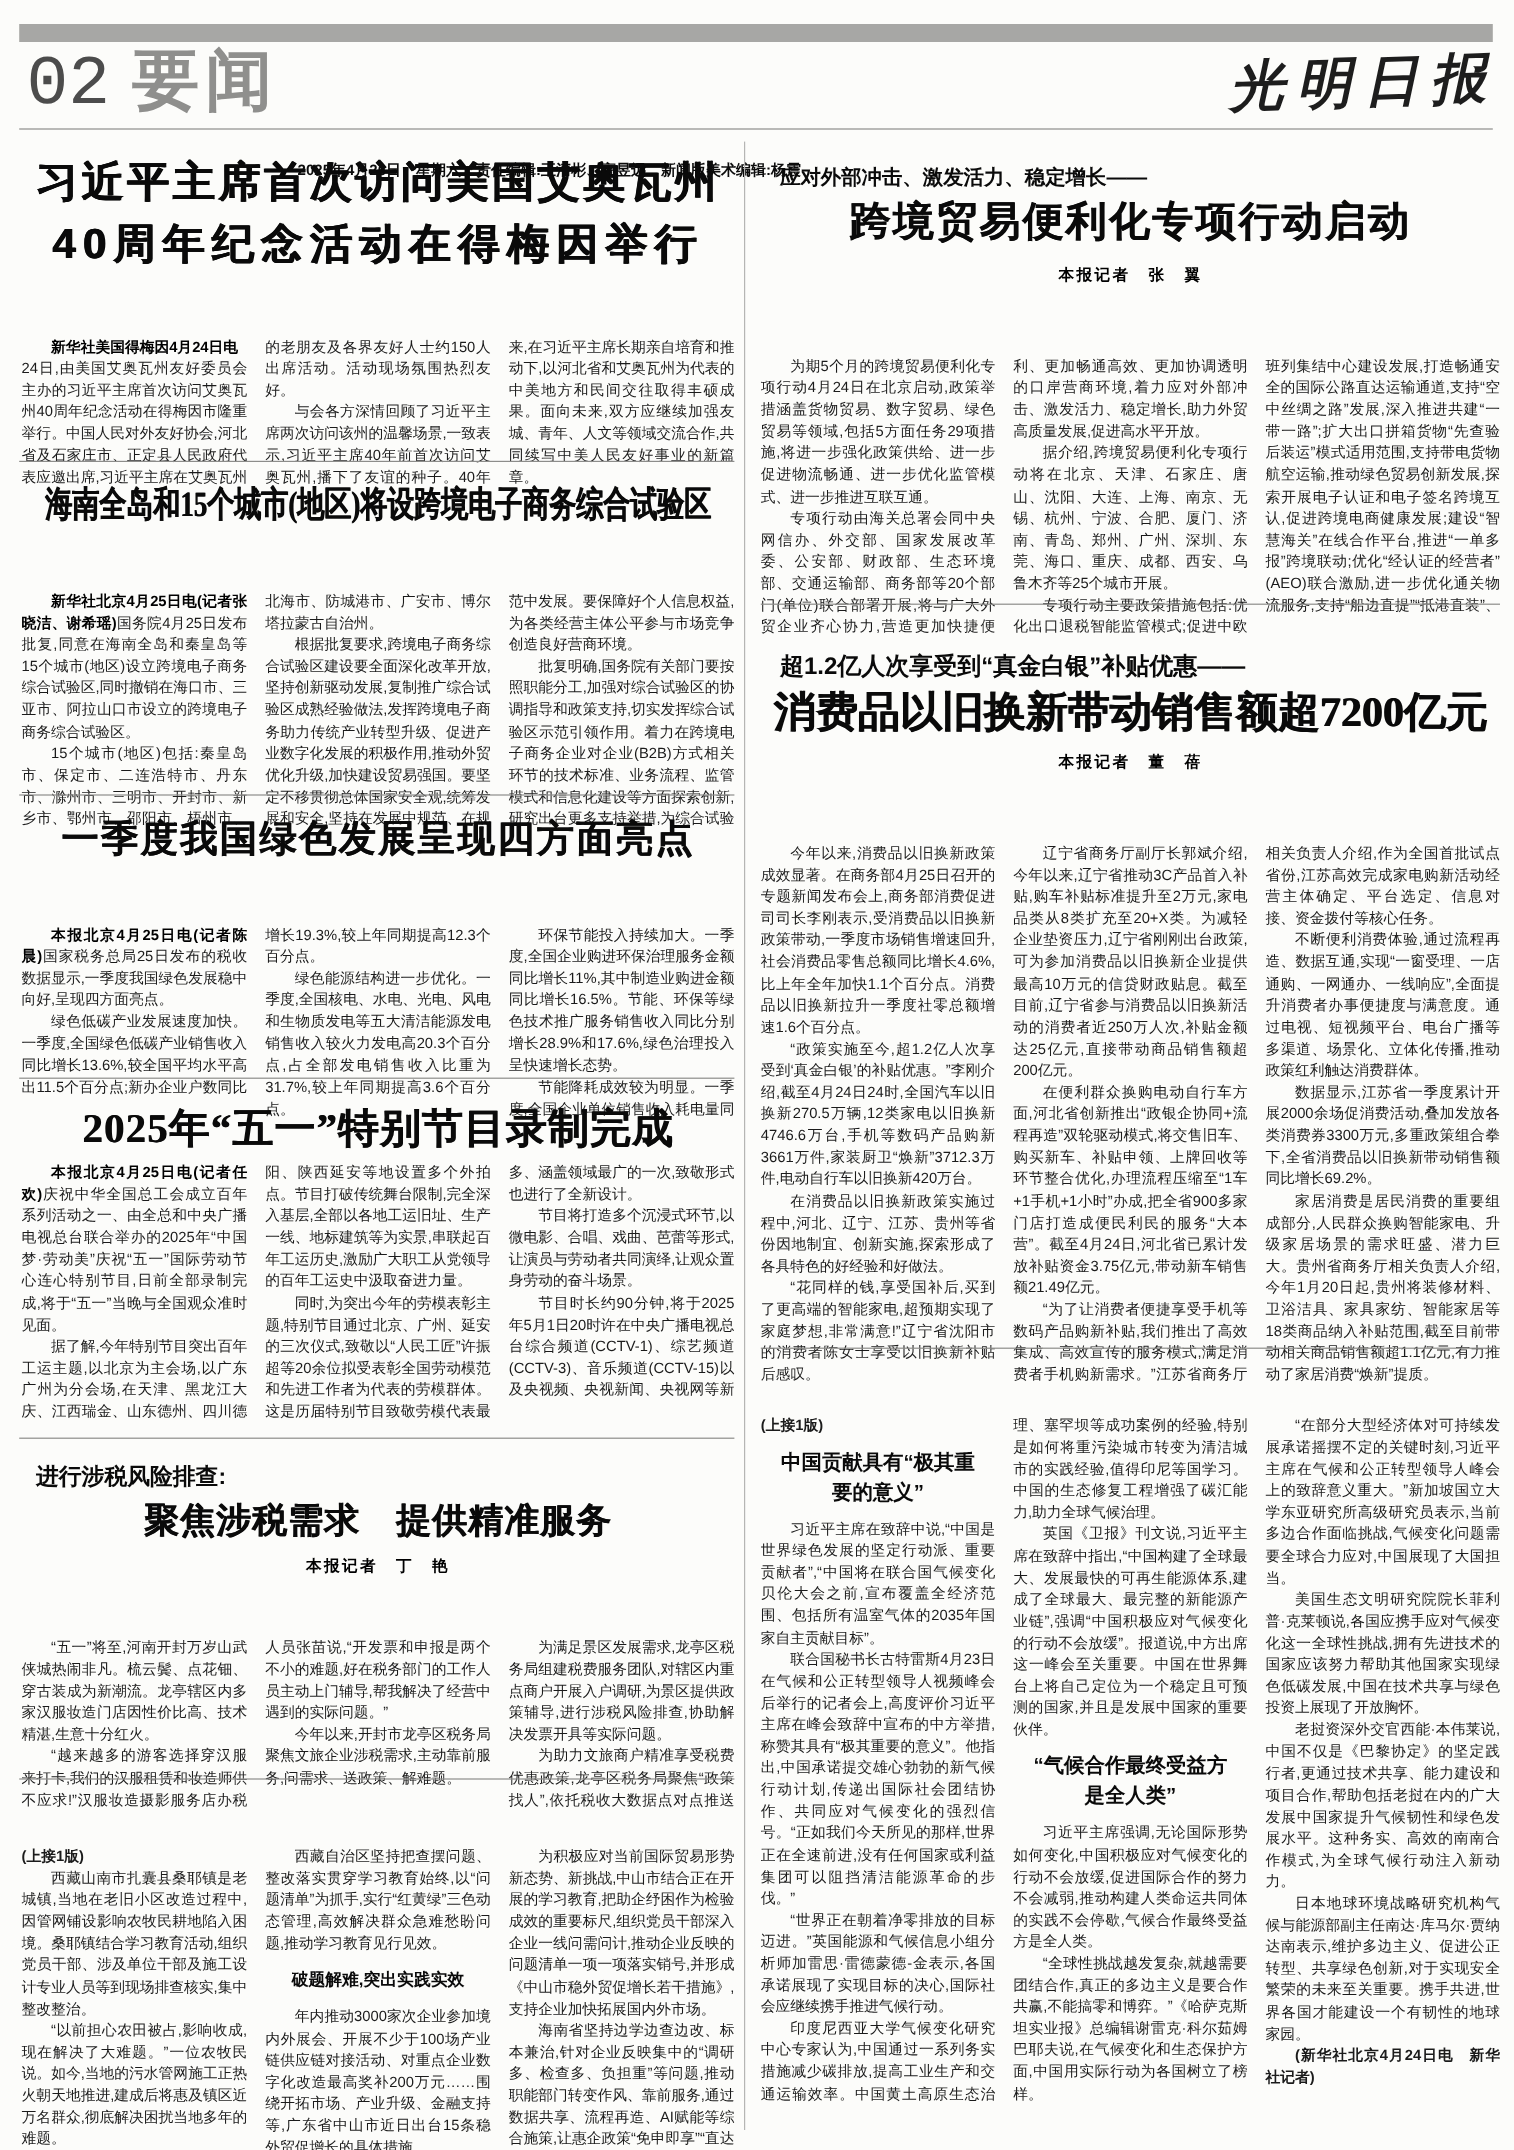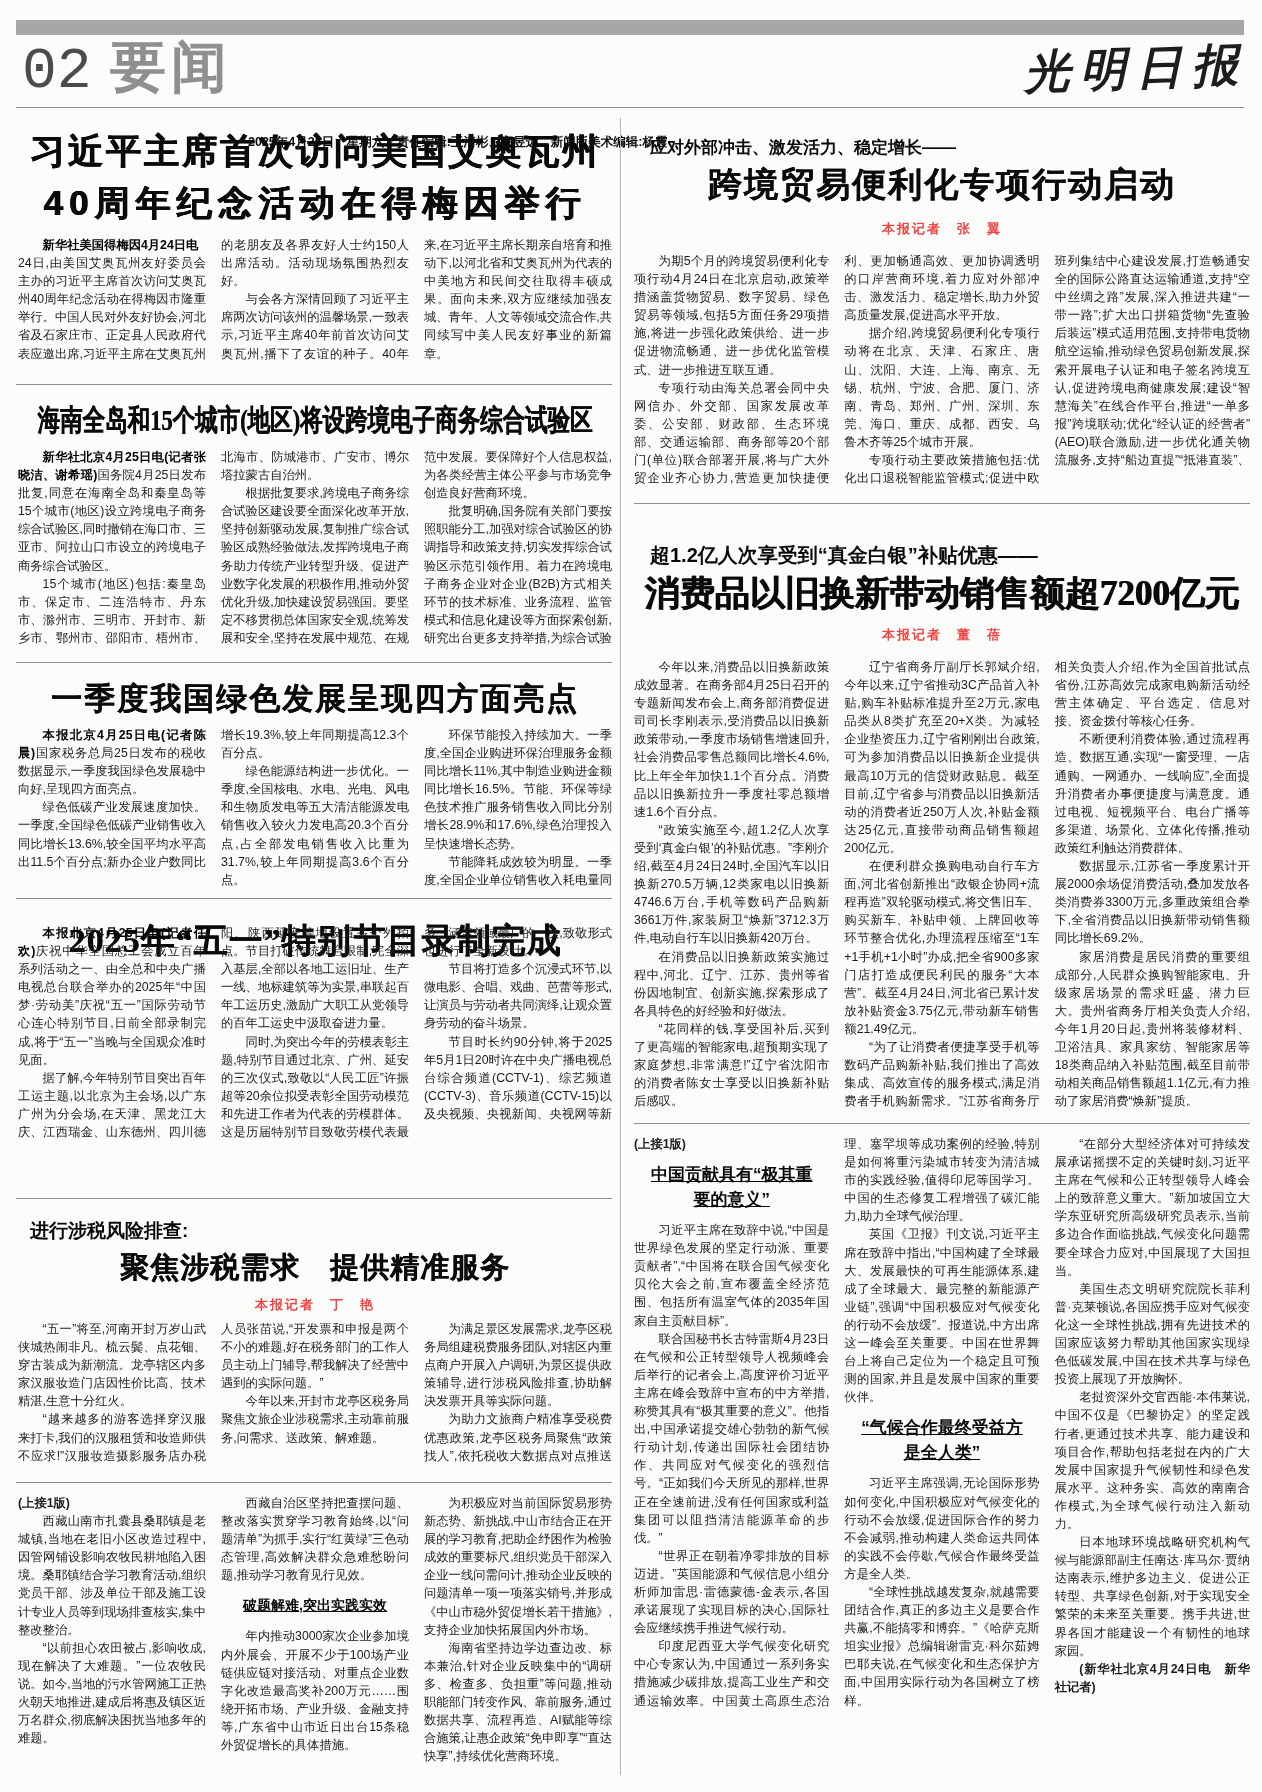--- a/index.html
+++ b/index.html
@@ -16,30 +16,30 @@
             transform:rotate(-2deg);}
   .rule{position:absolute;background:#8d8d8b;}
   .rule.h{height:1px;}
   .rule.v{width:1px;}
   .hl{position:absolute;text-align:center;font-weight:bold;color:#0a0a0a;white-space:nowrap;}
   .hl-sans{font-family:"Liberation Sans","DejaVu Sans",sans-serif;
            text-shadow:.7px 0 currentColor,-.3px 0 currentColor;}
   .hl-serif{font-family:"Liberation Serif","DejaVu Serif",serif;
             text-shadow:.6px 0 currentColor;}
   .kicker{position:absolute;font-weight:bold;color:#0a0a0a;white-space:nowrap;}
-  .byline{position:absolute;text-align:center;font-size:13px;color:#ef4444;font-weight:bold;}
+  .byline{position:absolute;text-align:center;font-size:13px;color:#000000;font-weight:bold;}
   .byline b{letter-spacing:2px;}
   .body3{position:absolute;column-count:3;column-gap:15px;font-size:12.3px;line-height:18.1px;
-         text-align:justify;overflow:hidden;color:#1b1b1b;}
+         text-align:justify;overflow:hidden;color:#1b1b1b;margin-top:44px;}
   .body3 p{margin:0;text-indent:2em;}
   .paras{display:contents;}
   .lead b{color:#000;}
   .jump{font-weight:bold;text-indent:0 !important;}
   .subhead{font-size:17px;line-height:25px;font-weight:bold;text-align:center;color:#0a0a0a;
-           margin:9px 10px;text-indent:0;break-inside:avoid;text-decoration:underline;}
+           margin:9px 10px;text-indent:0;break-inside:avoid;}
   .credit{font-weight:bold;}
   .condensed{transform:scaleY(1.32);transform-origin:center top;}
 </style>
 </head>
 <body>
 
 <div class="page">
 
   <div class="topbar"></div>
   <div class="pageno">02</div>

